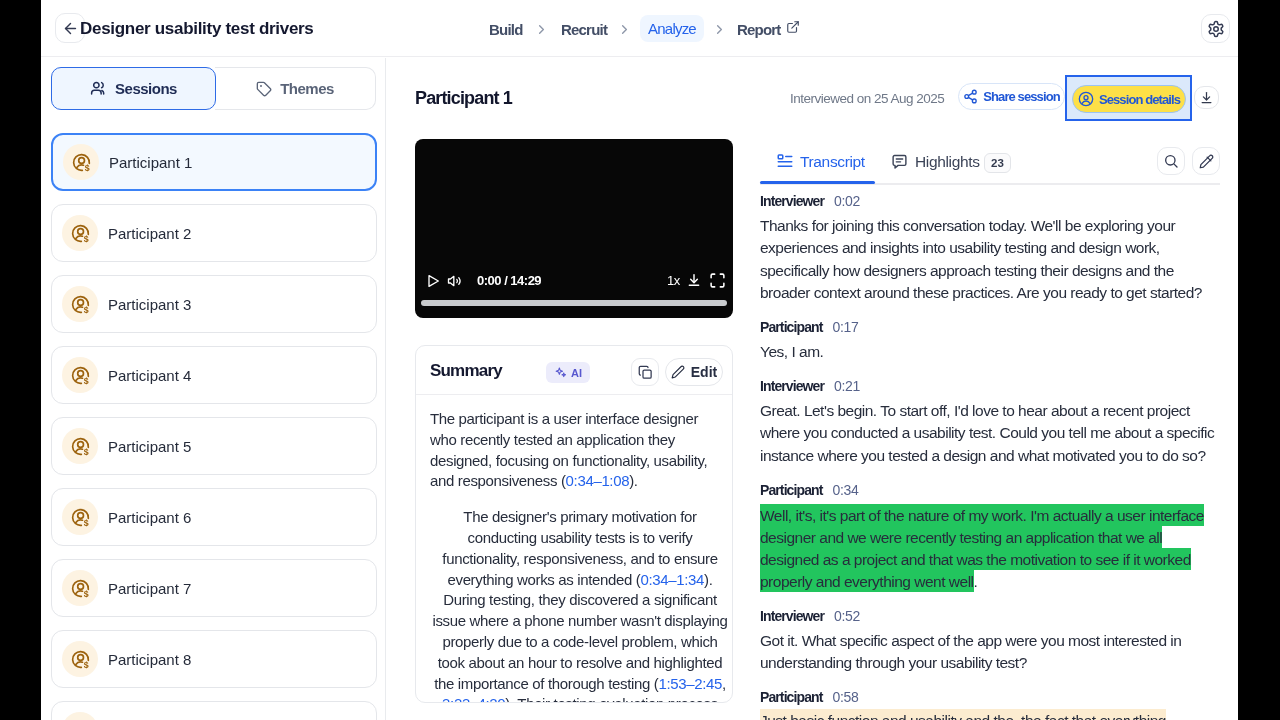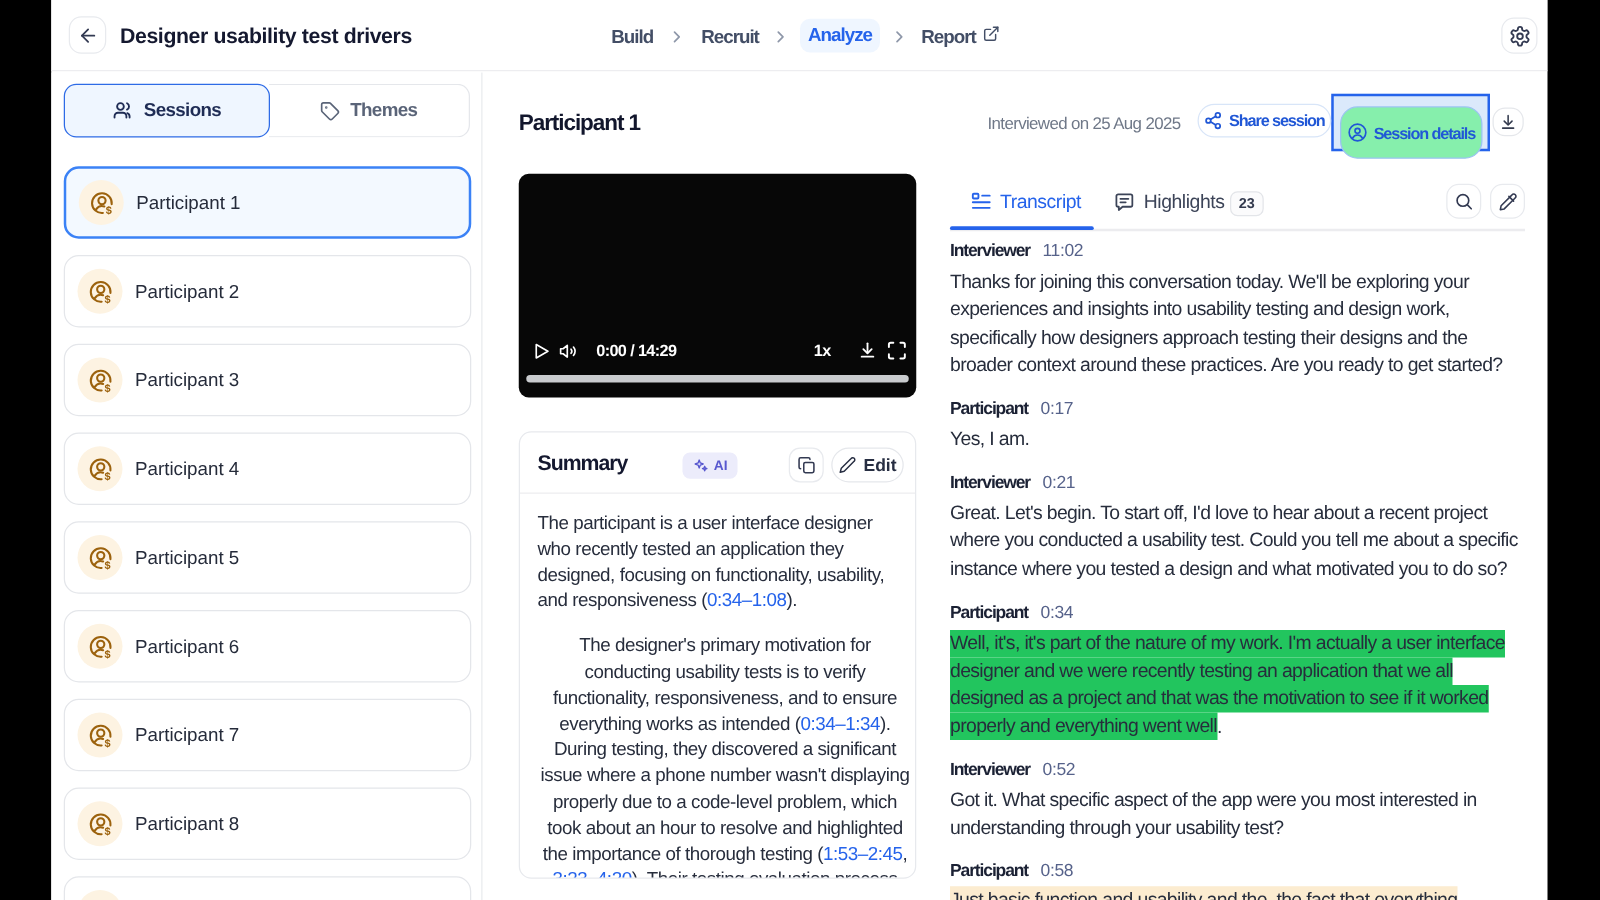--- a/index.html
+++ b/index.html
@@ -2,50 +2,50 @@
 <html><head>
 <meta charset="utf-8">
 <style>
   * { margin:0; padding:0; box-sizing:border-box; }
   html,body { width:1280px; height:720px; background:#000; overflow:hidden; }
   body { font-family:"Liberation Sans", sans-serif; }
   .app { position:absolute; left:41px; top:0; width:1197px; height:720px; background:#fff; overflow:hidden; }
   .abs { position:absolute; }
   .topbar { position:absolute; left:0; top:0; width:1197px; height:57px; background:#fff; border-bottom:1px solid #ededf0; }
   .iconbtn { position:absolute; background:#fff; border:1px solid #e8eaee; border-radius:10px; display:flex; align-items:center; justify-content:center; }
-  .title { position:absolute; left:55px; top:19px; font-size:17px; font-weight:700; color:#14182f; letter-spacing:-0.3px; white-space:nowrap; }
+  .title { position:absolute; left:39px; top:19px; font-size:17px; font-weight:700; color:#14182f; letter-spacing:-0.3px; white-space:nowrap; }
   .crumbs2 { }
   .crumbs2 .crumb { position:absolute; top:21px; }
   .cchev { position:absolute; top:22px; }
-  .cpill { position:absolute; left:599px; top:15px; width:64px; height:27px; background:#eff6ff; border-radius:8px; color:#2563eb; font-size:15px; font-weight:700; letter-spacing:-0.8px; display:flex; align-items:center; justify-content:center; }
+  .cpill { position:absolute; left:599px; top:15px; width:64px; height:27px; background:#eff6ff; border-radius:8px; color:#2563eb; font-size:15px; font-weight:400; letter-spacing:-0.8px; display:flex; align-items:center; justify-content:center; }
   .crumb { font-size:15px; font-weight:700; color:#434e66; letter-spacing:-0.8px; white-space:nowrap; }
 
   
   .sidebar { position:absolute; left:0; top:58px; width:345px; height:662px; border-right:1px solid #e9ebee; background:#fff; }
   .tabs { position:absolute; left:10px; top:9px; width:325px; height:59px; }
   .tab-sess { position:absolute; left:0; top:0; width:165px; height:43px; background:#eff6ff; border:1px solid #2e6be6; border-radius:10px; z-index:2; display:flex; align-items:center; justify-content:center; gap:8px; font-size:15px; font-weight:700; color:#1f2c55; letter-spacing:-0.5px; }
   .tab-them { position:absolute; left:164px; top:0; width:161px; height:43px; background:#fff; border:1px solid #e5e7eb; border-left:none; border-radius:0 10px 10px 0; display:flex; align-items:center; justify-content:center; gap:8px; font-size:15px; font-weight:700; color:#5a6478; letter-spacing:-0.5px; }
   .card { position:absolute; left:10px; width:326px; height:58px; background:#fff; border:1px solid #e4e6ea; border-radius:12px; display:flex; align-items:center; padding-left:10px; gap:10px; }
   .card.active { background:#f3f9ff; border:2px solid #3b82f6; }
   .avatar { width:36px; height:36px; border-radius:50%; background:#fdf3e2; display:flex; align-items:center; justify-content:center; flex:0 0 36px; }
   .cname { font-size:15px; color:#252b3a; letter-spacing:0; white-space:nowrap; }
 
   
   .h1 { position:absolute; left:374px; top:88px; font-size:18px; font-weight:700; color:#12162c; letter-spacing:-0.85px; white-space:nowrap; }
   .date { position:absolute; left:749px; top:91px; font-size:13.5px; color:#6f7888; letter-spacing:-0.5px; white-space:nowrap; }
   .btn { position:absolute; display:flex; align-items:center; justify-content:center; gap:5px; font-size:13px; font-weight:700; border-radius:14px; letter-spacing:-0.9px; white-space:nowrap; }
   .btn-share { left:917px; top:83px; width:107px; height:27px; background:#fff; border:1px solid #d8e5f8; color:#2057d6; }
   .hibox { position:absolute; left:1024px; top:75px; width:127px; height:46px; background:#dbe9fb; border:2px solid #2563eb; }
-  .btn-details { left:1031px; top:85px; width:114px; height:42px; background:#86efac; border:1px solid #9cc3f2; color:#2057d6; }
+  .btn-details { left:1031px; top:85px; width:114px; height:28px; background:#fde047; border:1px solid #9cc3f2; color:#2057d6; }
   .btn-dl { left:1153px; top:86px; width:25px; height:23px; background:#fff; border:1px solid #e5e7eb; border-radius:10px; color:#333a4e; }
 
   
   .video { position:absolute; left:374px; top:139px; width:318px; height:179px; background:#070707; border-radius:8px; color:#fff; }
   .vtime { position:absolute; left:62px; top:134px; font-size:13px; font-weight:700; color:#fff; letter-spacing:-0.5px; white-space:nowrap; }
-  .vx { position:absolute; left:236px; top:134px; font-size:13px; font-weight:700; color:#fff; letter-spacing:-0.5px; }
+  .vx { position:absolute; left:252px; top:134px; font-size:13px; font-weight:400; color:#fff; letter-spacing:-0.5px; }
   .vbar { position:absolute; left:6px; top:161px; width:306px; height:6px; background:#c9cbce; border-radius:3px; }
 
   
   .sum { position:absolute; left:374px; top:345px; width:318px; height:358px; background:#fff; border:1px solid #e7e9ed; border-radius:10px; overflow:hidden; }
   .sum-h { position:absolute; left:14px; top:15px; font-size:17px; font-weight:700; color:#14182f; letter-spacing:-0.8px; }
   .ai { position:absolute; left:90px; top:16px; height:21px; padding:0 8px; background:#ececfb; border-radius:6px; display:flex; align-items:center; gap:4px; font-size:11px; font-weight:700; color:#5858cf;margin-left:40px; }
   .sum-copy { left:215px; top:12px; width:28px; height:28px; border-radius:9px; }
   .sum-edit { position:absolute; left:249px; top:12px; width:58px; height:28px; background:#fff; border:1px solid #e5e7eb; border-radius:14px; display:flex; align-items:center; justify-content:center; gap:6px; font-size:14px; font-weight:700; color:#272e42; }
   .sum-div { position:absolute; left:0; top:48px; width:318px; height:1px; background:#ededf0; }
   .sum-body { position:absolute; left:14px; top:63px; width:300px; font-size:15px; line-height:20.8px; color:#272d3c; letter-spacing:-0.35px; white-space:nowrap; }
@@ -334,21 +334,21 @@
   </div>
   <div class="iconbtn" style="left:1151px; top:147px; width:28px; height:28px;">
     <svg width="15" height="15" viewBox="0 0 24 24" fill="none" stroke="#333a52" stroke-width="2" stroke-linecap="round" stroke-linejoin="round">
         <path d="M13 5l6 6"></path>
         <path d="M21 7a2.85 2.83 0 1 0-4-4L3 17l-1 5 5-1z"></path>
       </svg>
   </div>
   <div class="tr-div"></div>
   <div class="tr-underline"></div>
 
-  <div class="abs" style="left:719px; top:192px;"><span class="t-label">Interviewer</span><span class="t-time">11:02</span></div>
+  <div class="abs" style="left:719px; top:192px;"><span class="t-label">Interviewer</span><span class="t-time">0:02</span></div>
   <div class="abs t-body" style="left:719px; top:215px;">Thanks for joining this conversation today. We'll be exploring your<br>experiences and insights into usability testing and design work,<br>specifically how designers approach testing their designs and the<br>broader context around these practices. Are you ready to get started?</div>
   <div class="abs" style="left:719px; top:318px;"><span class="t-label">Participant</span><span class="t-time">0:17</span></div>
   <div class="abs t-body" style="left:719px; top:341px;">Yes, I am.</div>
   <div class="abs" style="left:719px; top:377px;"><span class="t-label">Interviewer</span><span class="t-time">0:21</span></div>
   <div class="abs t-body" style="left:719px; top:400px;">Great. Let's begin. To start off, I'd love to hear about a recent project<br>where you conducted a usability test. Could you tell me about a specific<br>instance where you tested a design and what motivated you to do so?</div>
   <div class="abs" style="left:719px; top:481px;"><span class="t-label">Participant</span><span class="t-time">0:34</span></div>
   <div class="abs t-body" style="left:719px; top:504px;"><span class="hl-blue">Well, it's, it's part of the nature of my work. I'm actually a user interface<br>designer and we were recently testing an application that we all<br>designed as a project and that was the motivation to see if it worked<br>properly and everything went well</span>.</div>
   <div class="abs" style="left:719px; top:607px;"><span class="t-label">Interviewer</span><span class="t-time">0:52</span></div>
   <div class="abs t-body" style="left:719px; top:630px;">Got it. What specific aspect of the app were you most interested in<br>understanding through your usability test?</div>
   <div class="abs" style="left:719px; top:688px;"><span class="t-label">Participant</span><span class="t-time">0:58</span></div>

